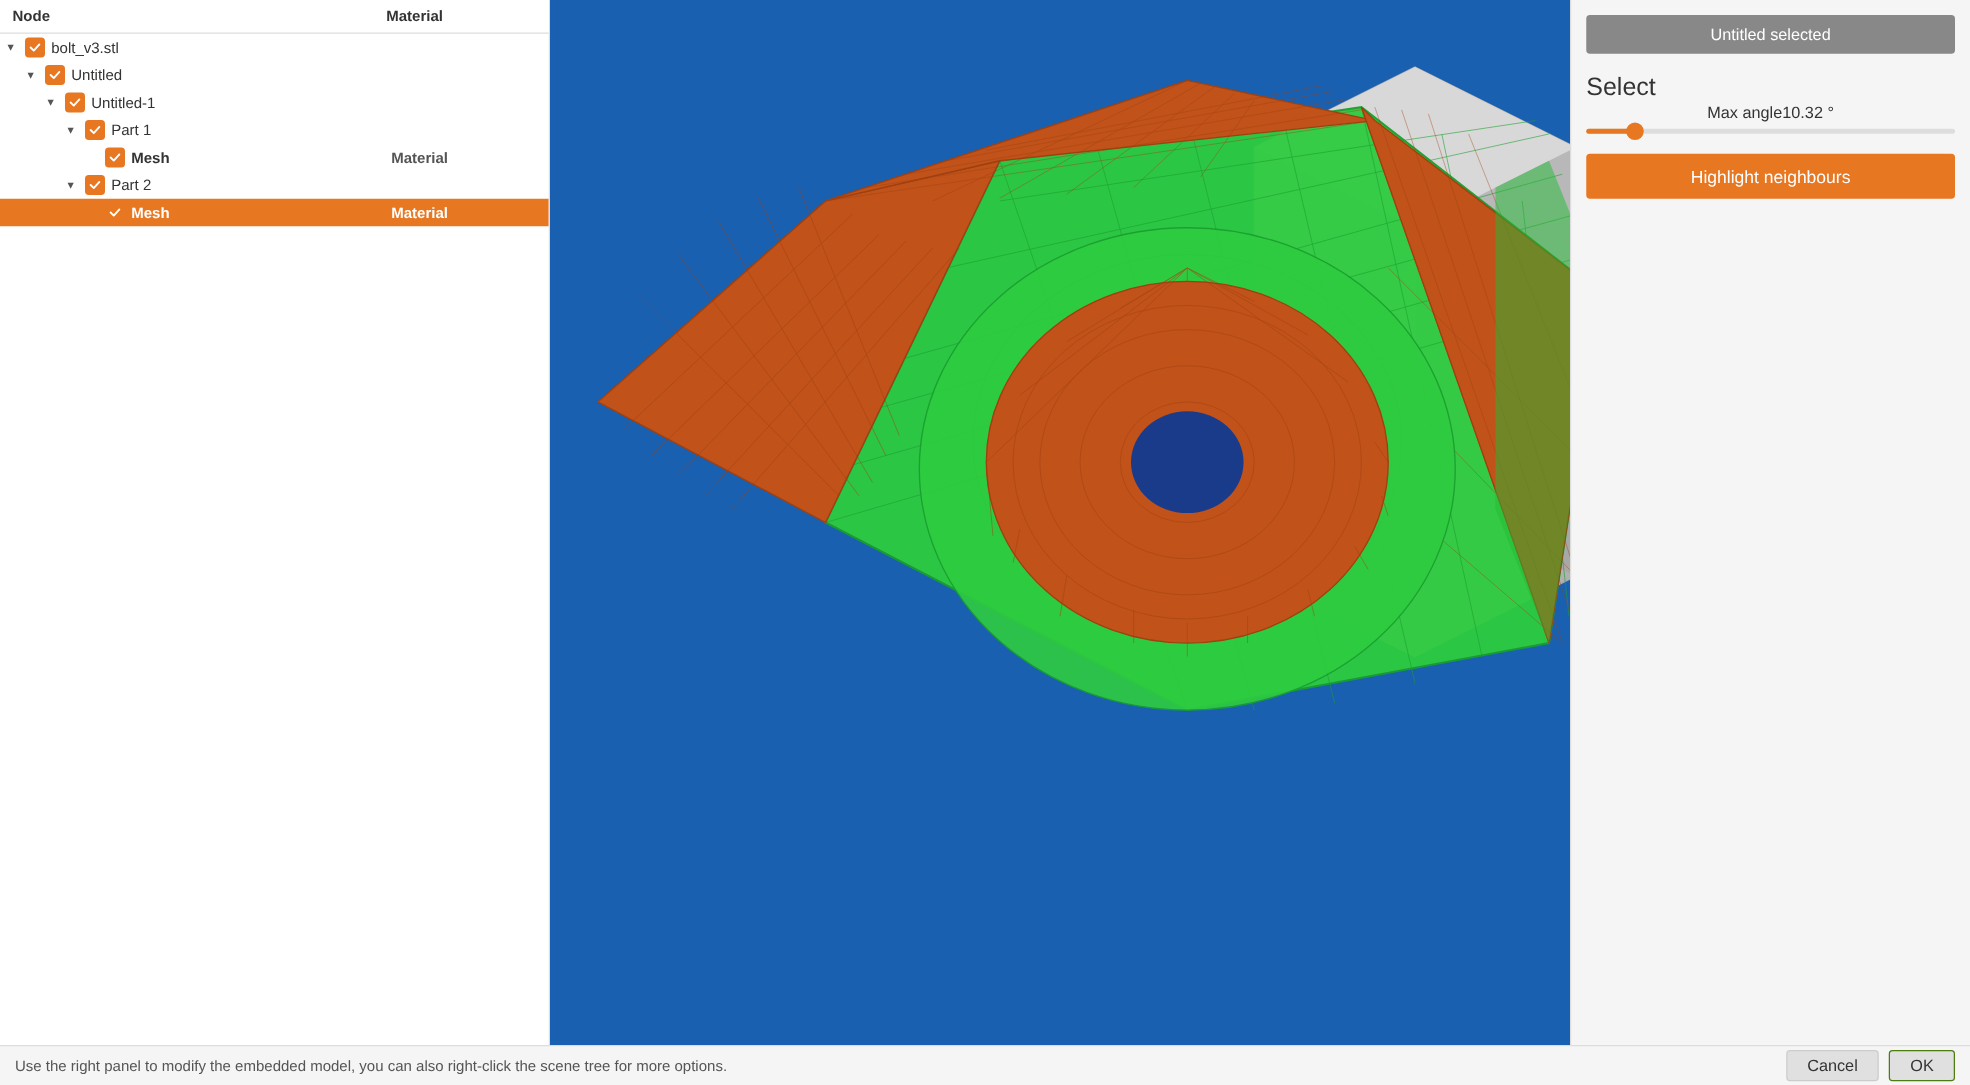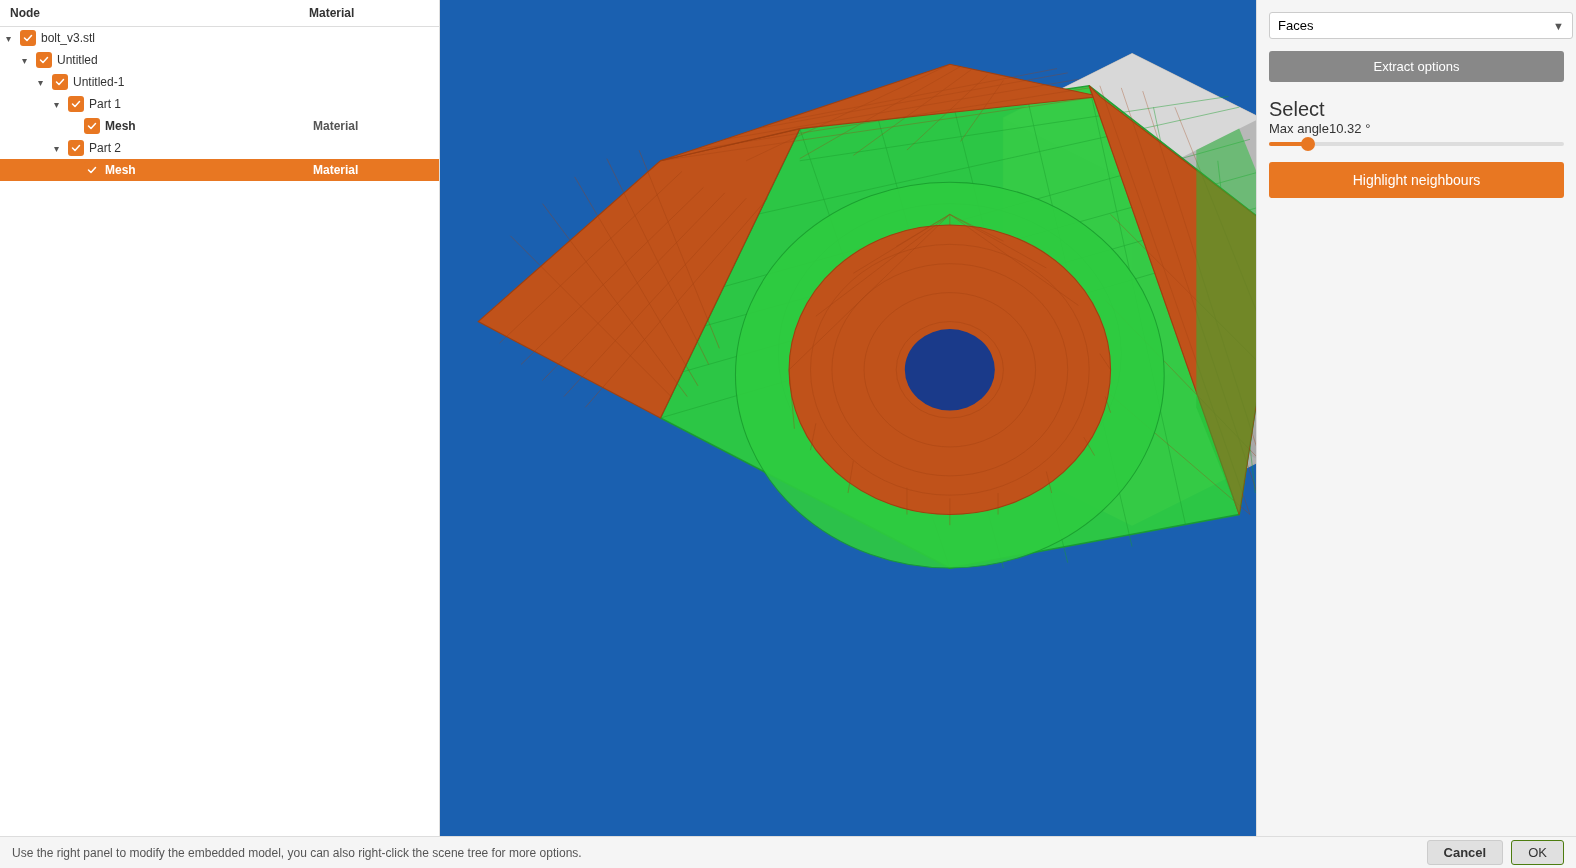--- a/index.html
+++ b/index.html
@@ -45,36 +45,36 @@
     .right-panel { width: 320px; background: #f5f5f5; border-left: 1px solid #ddd; display: flex; flex-direction: column; padding: 12px; flex-shrink: 0; }
 
     .dropdown-row { display: flex; align-items: center; margin-bottom: 12px; }
     .dropdown-select { flex: 1; padding: 5px 8px; border: 1px solid #ccc; background: #fff; font-size: 13px; border-radius: 3px; appearance: none; -webkit-appearance: none; cursor: pointer; }
     .dropdown-chevron { margin-left: -20px; font-size: 11px; color: #555; pointer-events: none; }
 
     .extract-btn { width: 100%; padding: 8px; background: #888; color: #fff; border: none; border-radius: 3px; font-size: 13px; cursor: pointer; margin-bottom: 16px; }
 
     .select-label { font-size: 20px; font-weight: 400; color: #333; }
 
-    .max-angle-row { display: flex; justify-content: flex-start; align-items: center; margin-bottom: 6px; }
+    .max-angle-row { display: flex; justify-content: center; align-items: center; margin-bottom: 6px; }
     .max-angle-text { font-size: 13px; color: #333; }
     .max-angle-value { font-size: 13px; color: #333; }
 
     .slider-container { margin-bottom: 16px; }
     .slider-track { width: 100%; height: 4px; background: #ddd; border-radius: 2px; position: relative; }
     .slider-fill { height: 4px; background: #e87722; border-radius: 2px; width: 12%; }
     .slider-thumb { width: 14px; height: 14px; background: #e87722; border-radius: 50%; position: absolute; top: -5px; left: 11%; cursor: pointer; }
 
     .highlight-btn { width: 100%; padding: 10px; background: #e87722; color: #fff; border: none; border-radius: 3px; font-size: 14px; cursor: pointer; font-weight: 500; }
 
     
     .status-bar { height: 32px; background: #f5f5f5; border-top: 1px solid #ddd; display: flex; align-items: center; justify-content: space-between; padding: 0 12px; }
     .status-text { font-size: 12px; color: #555; }
     .status-buttons { display: flex; gap: 8px; }
-    .status-btn { padding: 4px 16px; border: 1px solid #ccc; background: #e0e0e0; border-radius: 3px; font-size: 13px; cursor: pointer; color: #333; font-weight: bold; }
+    .status-btn { padding: 4px 16px; border: 1px solid #ccc; background: #e0e0e0; border-radius: 3px; font-size: 13px; cursor: pointer; color: #333; }
     .status-btn-ok { padding: 4px 16px; border: 1px solid #4d7c0f; background: #e0e0e0; border-radius: 3px; font-size: 13px; cursor: pointer; color: #333; }
 
     
     .scene-svg { width: 100%; height: 100%; }
   </style>
 </head>
 <body>
 
 <div class="main-container">
 
@@ -273,30 +273,22 @@
         </g>
 
         <ellipse cx="490" cy="345" rx="42" ry="38" fill="#1a3a8a"></ellipse>
 
         <polygon points="760,120 800,220 760,480 720,380 720,140" fill="#22bb33" opacity="0.5"></polygon>
       </svg>
     </div>
   </div>
 
   <div class="right-panel">
-    <div class="dropdown-row">
-      <select class="dropdown-select">
-        <option>Faces</option>
-        <option>Edges</option>
-        <option>Vertices</option>
-      </select>
-      <span class="dropdown-chevron">▼</span>
-    </div>
-
-    <button class="extract-btn">Extract options</button>
+
+    <button class="extract-btn">Untitled selected</button>
 
     <div class="select-label">Select</div>
 
     <div class="max-angle-row">
       <span class="max-angle-text">Max angle</span>
       <span class="max-angle-value">10.32 °</span>
     </div>
 
     <div class="slider-container">
       <div class="slider-track">

